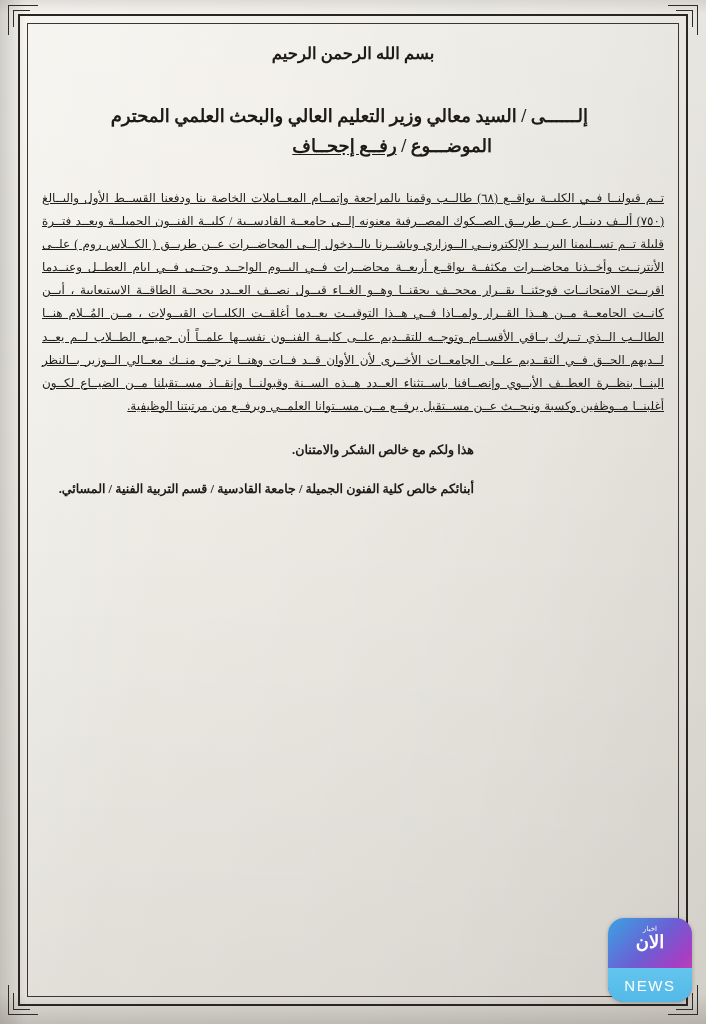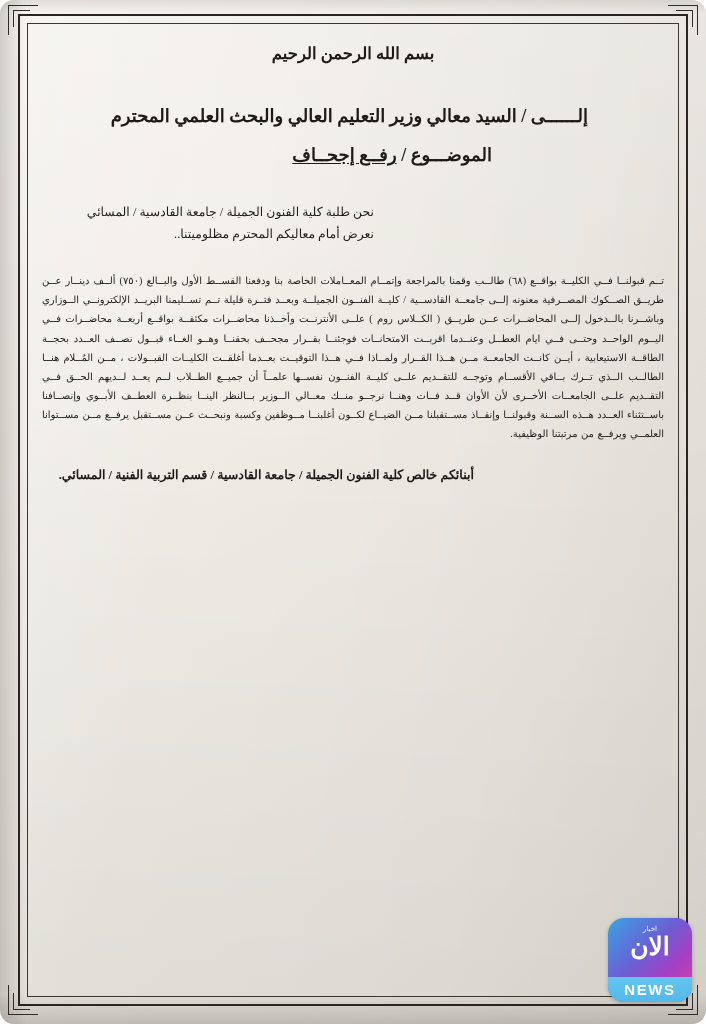--- a/index.html
+++ b/index.html
@@ -10,21 +10,20 @@
 
   .page {
     position: relative;
     width: 706px;
     height: 1024px;
     overflow: hidden;
     background:
       radial-gradient(ellipse at 30% 20%, #f2efe9 0%, #eceae3 45%, #e6e3db 100%);
     font-family: "Liberation Serif", "DejaVu Serif", serif;
     color: #201d1b;
-    border-radius: 14px;
   }
 
   
   .paper-texture {
     position: absolute;
     inset: 0;
     pointer-events: none;
     background:
       linear-gradient(100deg, rgba(255,255,255,0.35) 0%, rgba(255,255,255,0) 30%, rgba(0,0,0,0.02) 70%, rgba(0,0,0,0.05) 100%),
       linear-gradient(182deg, rgba(255,255,255,0.25) 0%, rgba(0,0,0,0.00) 40%, rgba(0,0,0,0.045) 100%);
@@ -114,46 +113,47 @@
     font-size: 18px;
     font-weight: bold;
     line-height: 1.62;
     color: #1d1a18;
   }
   .addressee-line .lead {
     letter-spacing: -0.3px;
   }
   .subject-line {
     padding-right: 96px;
-    margin-top: 10px;
+    margin-top: 1px;
   }
   .subject-value {
     text-decoration: underline;
     text-underline-offset: 2px;
     letter-spacing: 0.8px;
   }
 
   .intro-block {
     margin-top: 32px;
     padding-right: 292px;
     font-size: 12.4px;
     line-height: 1.72;
     color: #201d1b;
   }
 
   .body-block {
     margin-top: 26px;
     padding-right: 2px;
     padding-left: 2px;
-    font-size: 10px;
+    font-size: 12px;
     line-height: 1.92;
     text-align: justify;
     text-align-last: right;
     color: #1f1c1a;
     word-spacing: 1px;
+    text-decoration: underline;
   }
 
   .closing-block {
     margin-top: 24px;
     padding-right: 192px;
     font-size: 12.6px;
     font-weight: bold;
     color: #1d1a18;
   }
 
@@ -186,35 +186,35 @@
   .logo-sub {
     color: #ffffff;
     font-size: 7px;
     font-family: "Liberation Sans", sans-serif;
     line-height: 1;
     margin-bottom: 1px;
     opacity: 0.95;
   }
   .logo-word {
     color: #ffffff;
-    font-size: 25px;
+    font-size: 18px;
     font-weight: bold;
     font-family: "Liberation Sans", sans-serif;
     line-height: 1.05;
     letter-spacing: -0.5px;
   }
   .logo-news {
     position: absolute;
     left: 0; right: 0; bottom: 0;
-    height: 25px;
+    height: 34px;
     background: linear-gradient(180deg, #63c5ee 0%, #53b9e8 100%);
     color: #ffffff;
     font-family: "Liberation Sans", sans-serif;
     font-size: 15px;
-    font-weight: bold;
+    font-weight: normal;
     letter-spacing: 1.6px;
     display: flex;
     align-items: center;
     justify-content: center;
   }
 </style>
 </head>
 <body>
 
 <div class="page">
@@ -246,27 +246,24 @@
         <span>/</span>
         <span>السيد معالي وزير التعليم العالي والبحث العلمي المحترم</span>
       </div>
       <div class="subject-line">
         <span>الموضـــوع</span>
         <span>/</span>
         <span class="subject-value">رفــع إجحــاف</span>
       </div>
     </div>
 
-    <div class="intro-block">
-      <div>نحن طلبة كلية الفنون الجميلة / جامعة القادسية / المسائي</div>
-      <div>نعرض أمام معاليكم المحترم مظلوميتنا..</div>
-    </div>
 
     <div class="body-block">تــم قبولنــا فــي الكليــة بواقــع (٦٨) طالــب وقمنا بالمراجعة وإتمــام المعــاملات الخاصة بنا ودفعنا القســط الأول والبــالغ (٧٥٠) ألــف دينــار عــن طريــق الصــكوك المصــرفية معنونه إلــى جامعــة القادســية / كليــة الفنــون الجميلــة وبعــد فتــرة قليلة تــم تســليمنا البريــد الإلكترونــي الــوزاري وباشــرنا بالــدخول إلــى المحاضــرات عــن طريــق ( الكــلاس روم ) علــى الأنترنــت وأخــذنا محاضــرات مكثفــة بواقــع أربعــة محاضــرات فــي اليــوم الواحــد وحتــى فــي ايام العطــل وعنــدما اقربــت الامتحانــات فوجئنــا بقــرار مجحــف بحقنــا وهــو الغــاء قبــول نصــف العــدد بحجــة الطاقــة الاستيعابية ، أيــن كانــت الجامعــة مــن هــذا القــرار ولمــاذا فــي هــذا التوقيــت بعــدما أغلقــت الكليــات القبــولات ، مــن المُــلام هنــا الطالــب الــذي تــرك بــاقي الأقســام وتوجــه للتقــديم علــى كليــة الفنــون نفســها علمــاً أن جميــع الطــلاب لــم يعــد لــديهم الحــق فــي التقــديم علــى الجامعــات الأخــرى لأن الأوان قــد فــات وهنــا نرجــو منــك معــالي الــوزير بــالنظر الينــا بنظــرة العطــف الأبــوي وإنصــافنا باســتثناء العــدد هــذه الســنة وقبولنــا وإنقــاذ مســتقبلنا مــن الضيــاع لكــون أغلبنــا مــوظفين وكسبة ونبحــث عــن مســتقبل يرفــع مــن مســتوانا العلمــي ويرفــع من مرتبتنا الوظيفية.</div>
 
+    <div class="closing-block">هذا ولكم مع خالص الشكر والامتنان.</div>
 
     <div class="signature-block">أبنائكم خالص كلية الفنون الجميلة / جامعة القادسية / قسم التربية الفنية / المسائي.</div>
 
   </div>
 
   <div class="logo">
     <div class="logo-sub">اخبار</div>
     <div class="logo-word">الان</div>
     <div class="logo-news">NEWS</div>
   </div>

